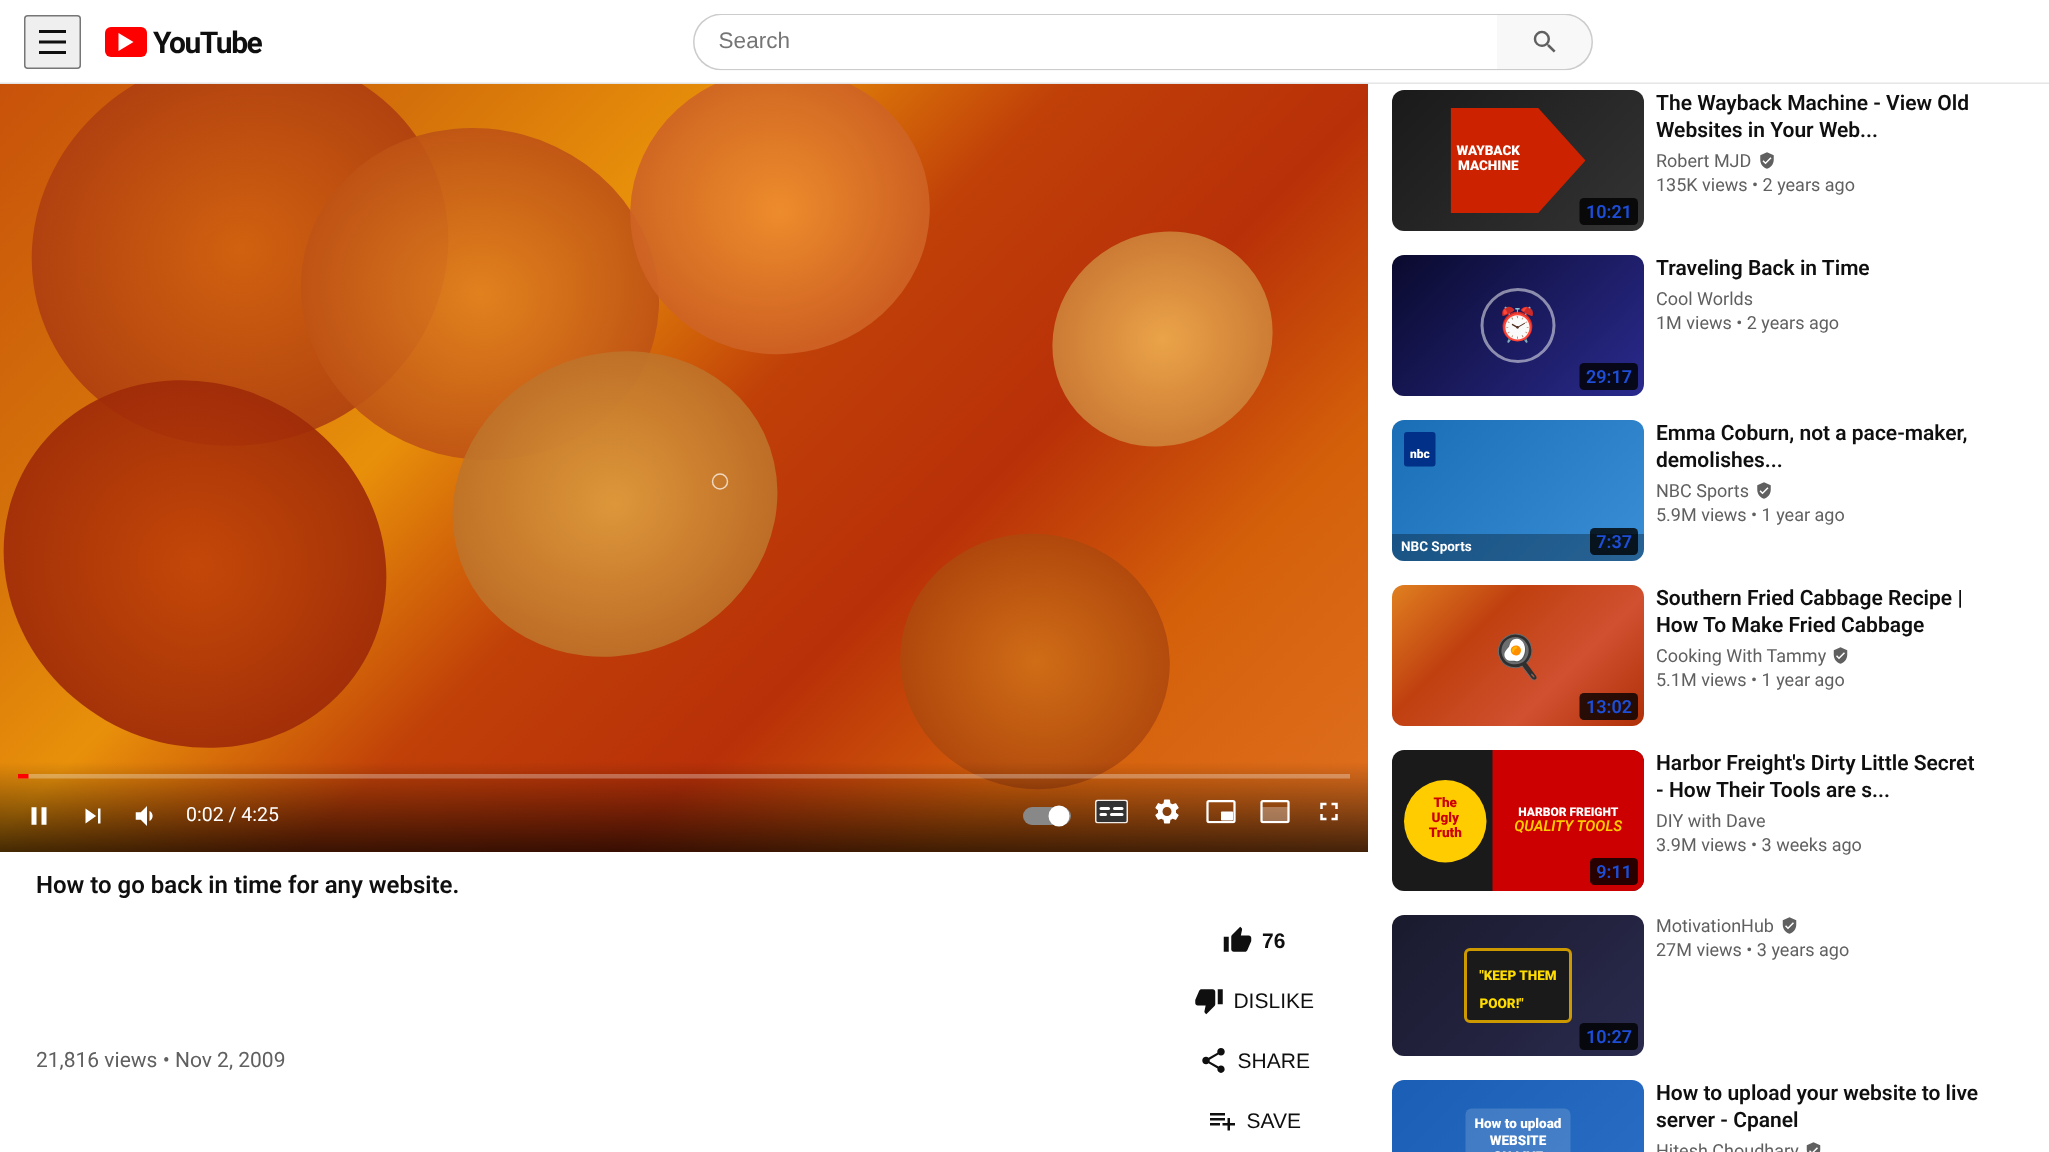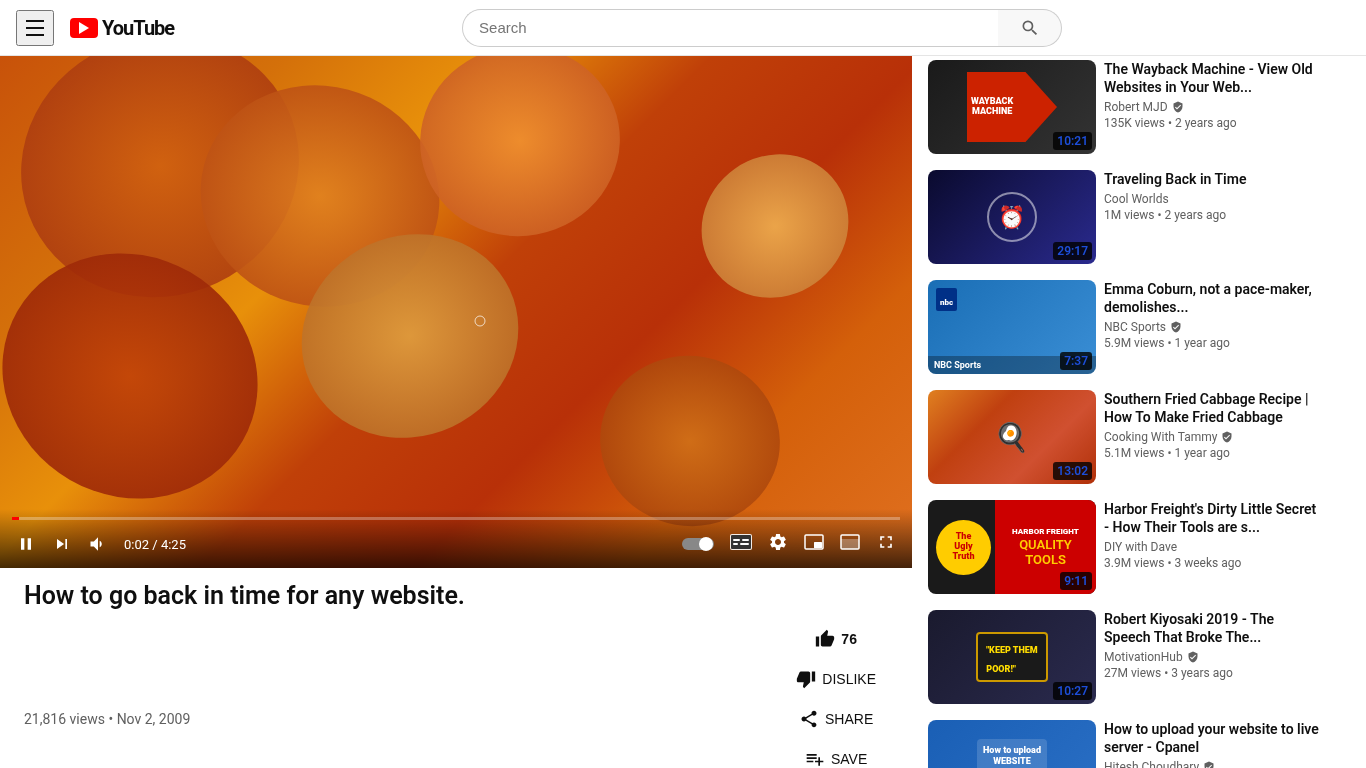--- a/index.html
+++ b/index.html
@@ -131,21 +131,21 @@
       padding: 4px;
       display: flex; align-items: center; justify-content: center;
       font-size: 18px;
     }
     .time-display { color: #fff; font-size: 13px; margin: 0 4px; }
     .ctrl-spacer { flex: 1; }
     .ctrl-btn-sm { font-size: 16px; color: #fff; background: none; border: none; cursor: pointer; padding: 4px; }
 
     
     .video-info { padding: 12px 24px; }
-    .video-title { font-size: 25px; font-weight: 600; line-height: 1.3; margin-bottom: 8px; }
+    .video-title { font-size: 16px; font-weight: 600; line-height: 1.3; margin-bottom: 8px; }
     .video-meta { display: flex; align-items: center; justify-content: space-between; }
     .video-stats { font-size: 14px; color: #606060; }
     .video-actions { display: flex; align-items: center; gap: 4px; flex-direction: column; }
     .action-btn {
       display: flex; align-items: center; gap: 6px;
       padding: 8px 12px;
       border: none;
       background: none;
       cursor: pointer;
       font-size: 14px;
@@ -483,21 +483,21 @@
     <div class="sidebar-item">
       <div class="thumb-container">
         <div class="thumb-bg thumb-harbor" style="width:100%;height:100%;background:#1a1a1a;position:relative;overflow:hidden;">
           <div style="position:absolute;top:0;left:0;right:0;bottom:0;display:flex;align-items:center;gap:4px;">
             <div style="background:#ffcc00;width:55px;height:55px;border-radius:50%;display:flex;align-items:center;justify-content:center;flex-shrink:0;margin-left:8px;">
               <span style="color:#cc0000;font-size:9px;font-weight:900;text-align:center;line-height:1.1;">The<br>Ugly<br>Truth</span>
             </div>
             <div style="flex:1;background:#cc0000;height:100%;display:flex;align-items:center;justify-content:center;padding:4px;">
               <div style="text-align:center;">
                 <div style="color:white;font-size:8px;font-weight:900;line-height:1.2;">HARBOR FREIGHT</div>
-                <div style="color:#ffcc00;font-size:13px;font-weight:600;">QUALITY TOOLS</div>
+                <div style="color:#ffcc00;font-size:10px;font-weight:600;font-style:italic;">QUALITY TOOLS</div>
               </div>
             </div>
           </div>
         </div>
         <div class="thumb-duration">9:11</div>
       </div>
       <div class="sidebar-info">
         <div class="sidebar-title">Harbor Freight's Dirty Little Secret - How Their Tools are s...</div>
         <div class="sidebar-channel">
           <span>DIY with Dave</span>
@@ -511,21 +511,20 @@
         <div class="thumb-bg thumb-robert" style="width:100%;height:100%;background:linear-gradient(135deg,#1a1a2e,#2a2a4e);position:relative;">
           <div style="position:absolute;inset:0;display:flex;flex-direction:column;align-items:center;justify-content:center;gap:4px;">
             <div style="background:#1a1a1a;border-radius:4px;padding:4px 8px;border:2px solid #cc9900;">
               <span style="color:#ffdd00;font-size:9px;font-weight:900;text-align:center;">"KEEP THEM<br>POOR!"</span>
             </div>
           </div>
         </div>
         <div class="thumb-duration">10:27</div>
       </div>
       <div class="sidebar-info">
-        <div class="sidebar-title">Robert Kiyosaki 2019 - The Speech That Broke The...</div>
         <div class="sidebar-channel">
           <span>MotivationHub</span>
           <svg width="12" height="12" viewBox="0 0 24 24" fill="#606060">
               <path d="M12 1L3 5v6c0 5.55 3.84 10.74 9 12 5.16-1.26 9-6.45 9-12V5l-9-4zm-2 16l-4-4 1.41-1.41L10 14.17l6.59-6.59L18 9l-8 8z"></path>
             </svg>
         </div>
         <div class="sidebar-stats">27M views • 3 years ago</div>
       </div>
     </div>
 

